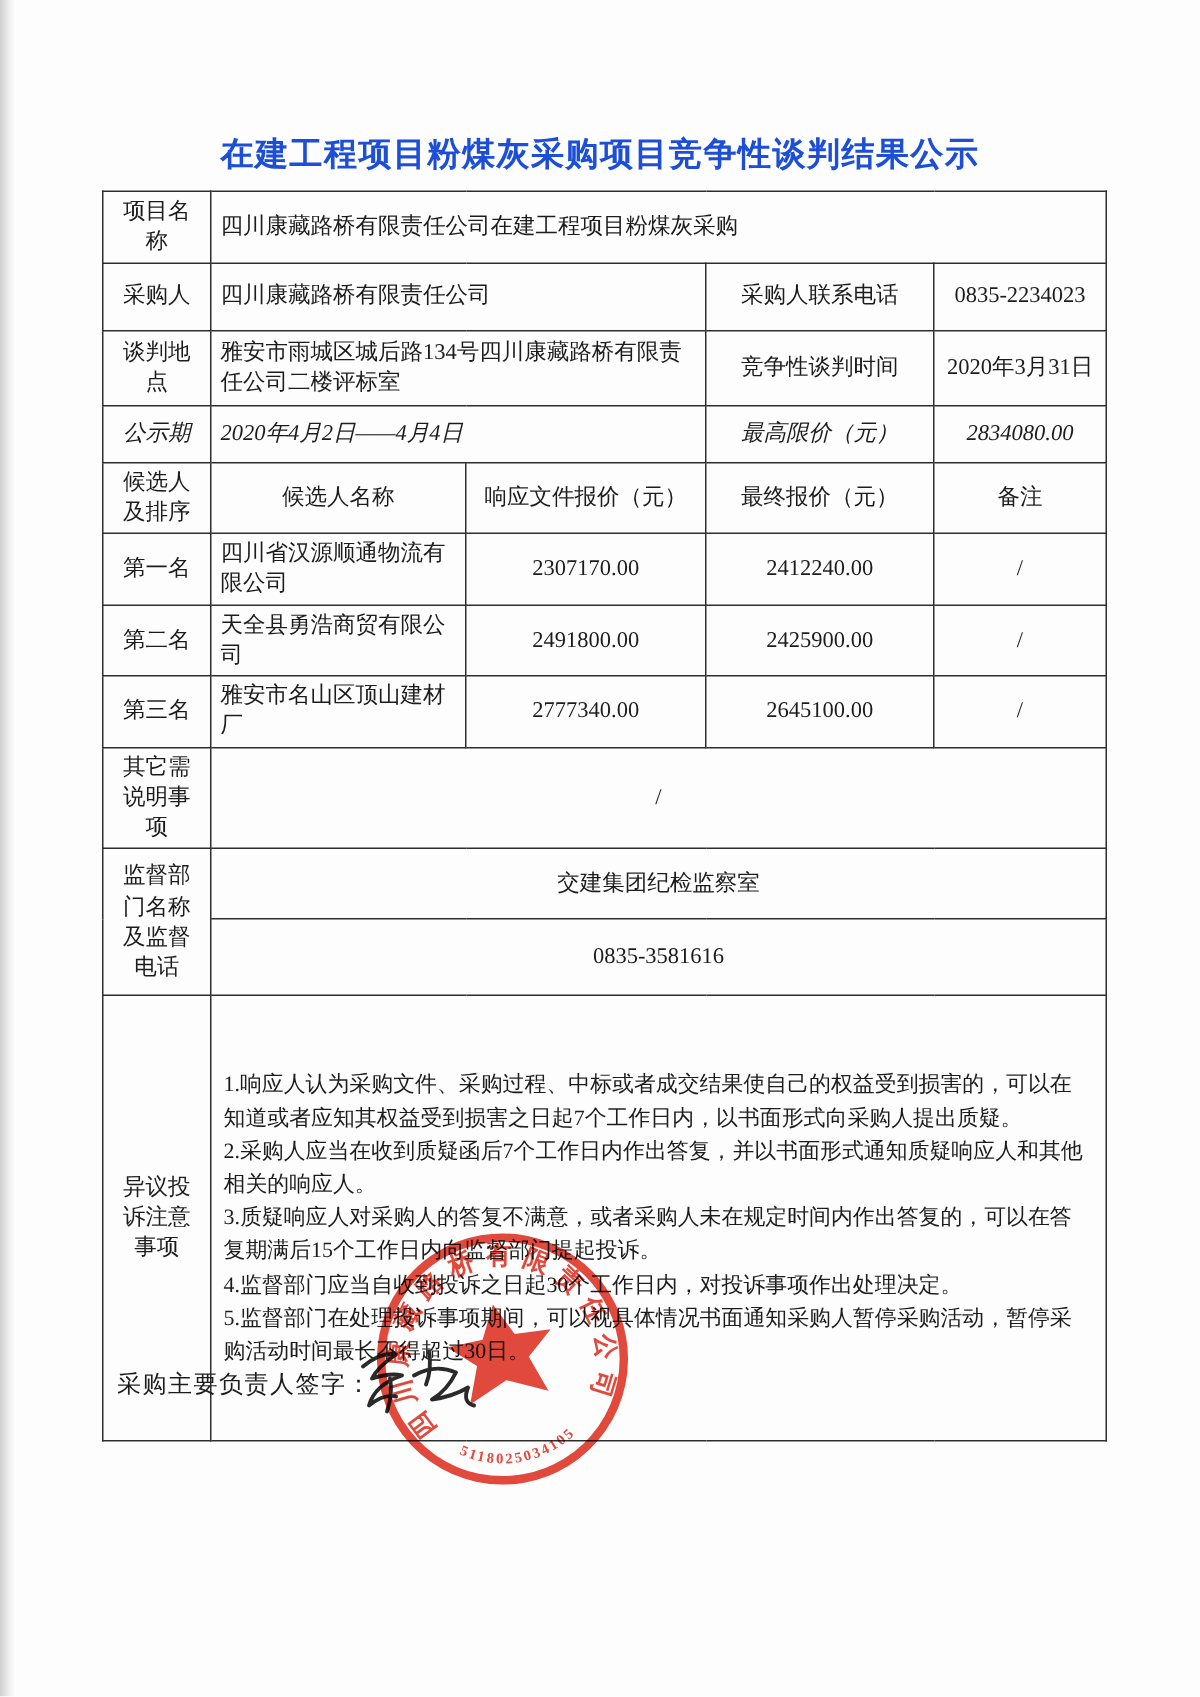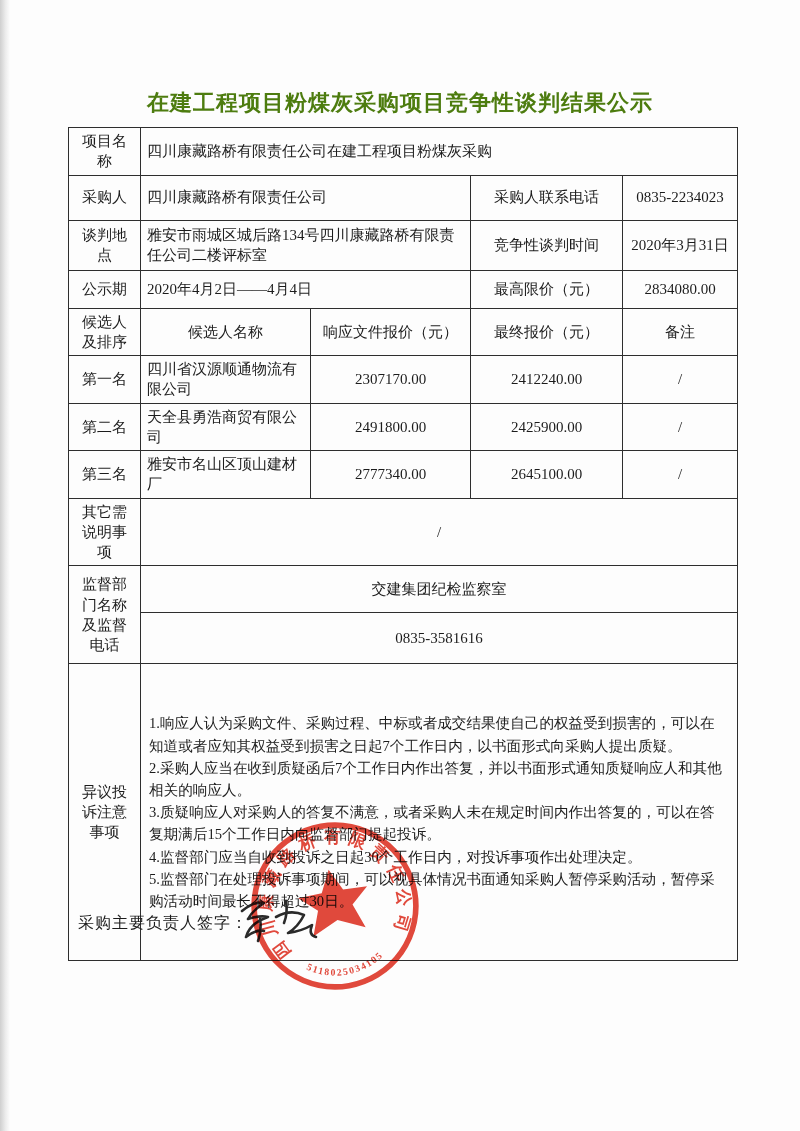--- a/index.html
+++ b/index.html
@@ -15,21 +15,21 @@
     position:absolute;left:0;top:0;width:10px;height:1131px;
     background:linear-gradient(to right,#cfcfcf,#ececec 55%,rgba(255,255,255,0));
     pointer-events:none;
   }
   .doc-title{
     margin:88px 0 0 0;
     text-align:center;
     font-size:22px;
     font-weight:bold;
     letter-spacing:1px;
-    color:#4d7c0f;
+    color:#1d4ed8;
   }
   table.main{
     position:absolute;
     left:68px;top:127px;
     width:669px;
     border-collapse:collapse;
     table-layout:fixed;
     font-size:15px;
   }
   table.main td{
@@ -38,21 +38,21 @@
     vertical-align:middle;
     line-height:1.35;
     word-break:break-all;
   }
   td.lbl{text-align:center;padding:3px 4px;}
   td.val{text-align:left;padding-left:9px;}
   td.ctr{text-align:center;}
   tr.r-project{height:46px;}
   tr.r-purchaser{height:45px;margin-top:24px;}
   tr.r-location{height:50px;margin-left:16px;}
-  tr.r-publicity{height:38px;}
+  tr.r-publicity{height:38px;font-style:italic;}
   tr.r-chead{height:42px;padding-left:20px;}
   tr.r-c1{height:46px;}
   tr.r-c2{height:43px;}
   tr.r-c3{height:41px;}
   tr.r-other{height:42px;margin-left:31px;}
   tr.r-sup1{height:47px;}
   tr.r-sup2{height:51px;}
   tr.r-objection{height:297px;}
   .notes{
     font-size:14.6px;

